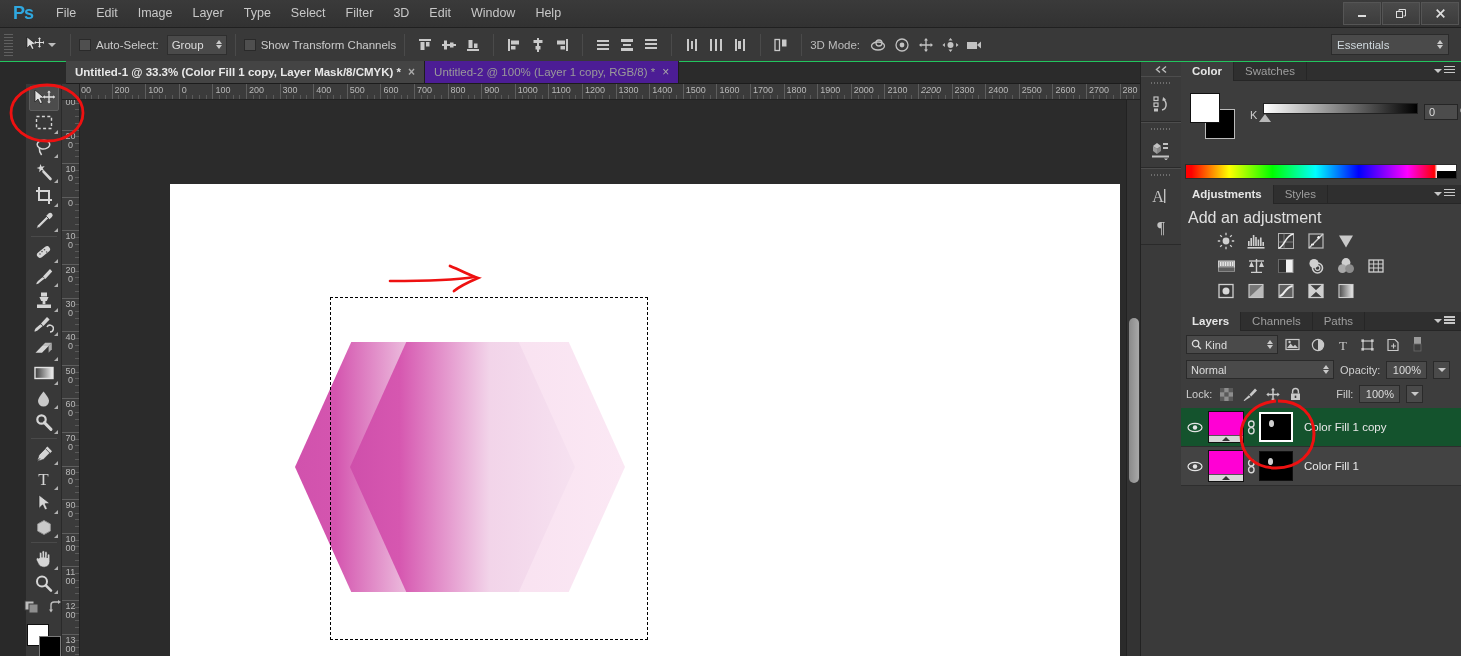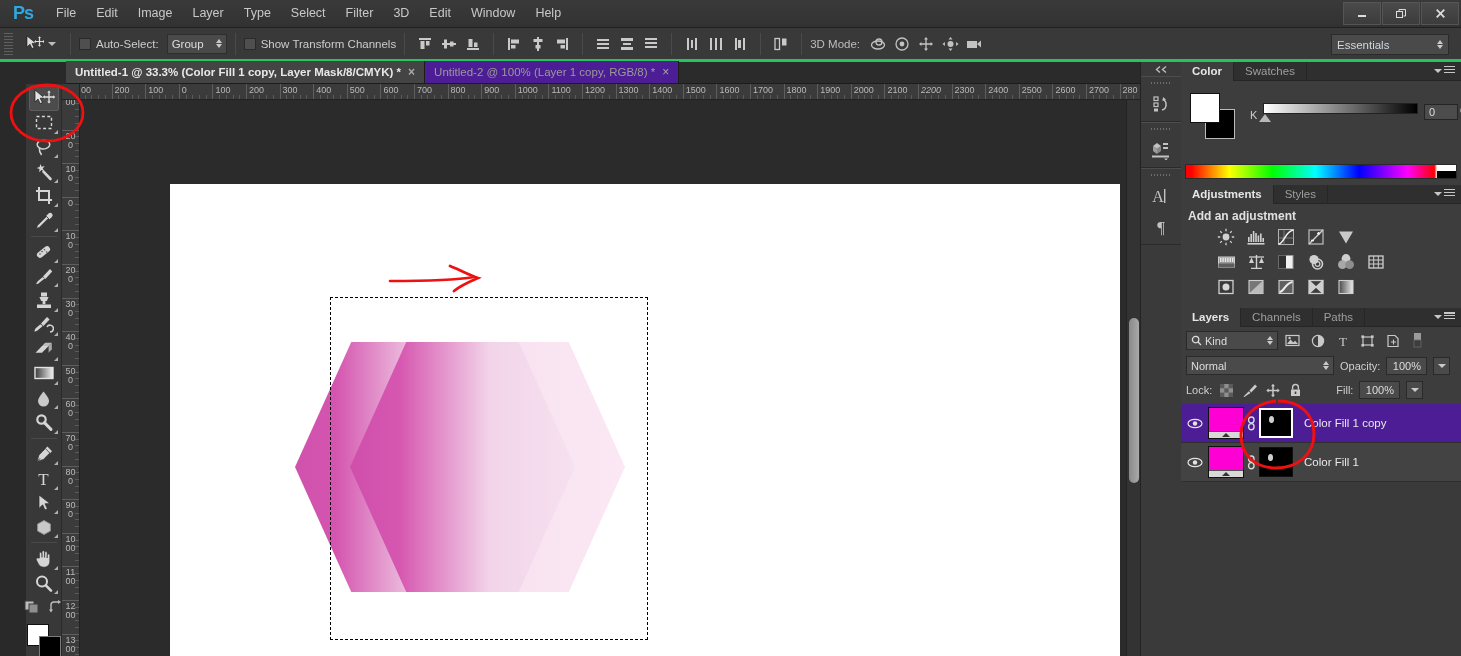--- a/index.html
+++ b/index.html
@@ -32,21 +32,21 @@
   .win-btns { position: absolute; right: 2px; top: 2px; display: flex; gap: 1px; }
   .win-btn {
     width: 38px; height: 23px; display: flex; align-items: center; justify-content: center;
     background: linear-gradient(to bottom,#4a4a4a,#3c3c3c);
     border: 1px solid #555; color: #ddd; font-size: 13px;
   }
 
   
   .optionsbar {
     position: absolute; top: 28px; left: 0; width: 1461px; height: 34px;
-    background: #393939; border-bottom: 3px solid #22c55e;
+    background: #393939; border-bottom: 1px solid #22c55e;
     display: flex; align-items: center; padding-left: 4px;
   }
   .grip { width: 9px; height: 22px; margin-right: 4px;
      background-image: repeating-linear-gradient(to bottom, #6a6a6a 0 1px, transparent 1px 3px);
      background-size: 2px 100%; background-repeat: repeat-x; opacity:.8;}
   .tool-preset {
     display:flex; align-items:center; gap:3px; padding: 0 6px;
   }
   .tool-preset .tool-ic { width: 22px; height: 22px; display:flex; align-items:center; justify-content:center; }
   .caret-sm { width:0;height:0;border-left:4px solid transparent;border-right:4px solid transparent;border-top:4px solid #bdbdbd; }
@@ -189,21 +189,21 @@
       border-left:6px solid transparent;border-right:6px solid transparent;border-bottom:8px solid #b8b8b8;}
   .cp-val { position:absolute; left:243px; top:23px; width:34px;height:16px; background:#4c4c4c; border:1px solid #252525;
       color:#ddd; font-size:11px; display:flex; align-items:center; padding-left:4px;}
   .cp-pct { position:absolute; left:262px; top:25px; font-size:11px; color:#ccc;}
   .cp-spectrum { position:absolute; left:4px; bottom:6px; width:272px; height:15px;
       background:linear-gradient(to right,#ff0000,#ff0000 2%,#ffff00 16%,#00ff00 32%,#00ffff 48%,#0000ff 64%,#ff00ff 82%,#ff0000 92%,#ffffff 93%,#ffffff 100%);
       border:1px solid #2a2a2a;}
   .cp-spectrum::after { content:""; position:absolute; right:0; bottom:0; width:19px;height:7px;background:#000;}
 
   
-  .adj-title { padding:5px 0 2px 7px; font-size:12px; color:#e0e0e0; font-weight:bold; }
+  .adj-title { padding:5px 0 2px 7px; font-size:16px; color:#e0e0e0; font-weight:normal; }
   .adj-grid { padding: 2px 0 6px 34px; }
   .adj-row { display:flex; gap:8px; margin-bottom:5px; }
   .adj-ic { width:22px;height:20px; display:flex; align-items:center; justify-content:center; }
 
   
   .lay-filter { display:flex; align-items:center; gap:4px; padding:4px 5px; }
   .kind-sel { width:92px;height:19px;background:#4a4a4a;border:1px solid #2a2a2a;
      display:flex;align-items:center;justify-content:space-between;padding:0 4px;color:#ddd;font-size:11px;}
   .kind-ic { display:flex; align-items:center; gap:2px;}
   .filt-ic { width:21px;height:19px;display:flex;align-items:center;justify-content:center;color:#c9c9c9;}
@@ -214,21 +214,21 @@
   .num-box { width:41px;height:18px;background:#4a4a4a;border:1px solid #2a2a2a;color:#ddd;font-size:11px;
      display:flex;align-items:center;justify-content:center;}
   .num-drop { width:17px;height:18px;background:#4a4a4a;border:1px solid #2a2a2a;display:flex;align-items:center;justify-content:center;}
   .lock-row { display:flex; align-items:center; gap:6px; padding:3px 5px 5px 5px; }
   .lock-ic { width:17px;height:17px;display:flex;align-items:center;justify-content:center;}
 
   .layer-row {
     display:flex; align-items:center; height:39px; border-bottom:1px solid #2e2e2e;
     background:#434343; position:relative;
   }
-  .layer-row.selected { background:#4c1d95; }
+  .layer-row.selected { background:#14532d; }
   .lr-eye { width:27px; display:flex; align-items:center; justify-content:center; }
   .lr-thumb { width:36px; height:32px; border:1px solid #111; position:relative; background:#ff00d4; }
   .lr-thumb .fillbar { position:absolute; left:0; bottom:0; width:100%; height:7px; background:#d8d8d8; border-top:1px solid #555;}
   .lr-thumb .fillbar:after{content:"";position:absolute;left:50%;top:1px;margin-left:-4px;width:0;height:0;
      border-left:4px solid transparent;border-right:4px solid transparent;border-bottom:4px solid #333;}
   .lr-link { width:15px; display:flex; align-items:center; justify-content:center; }
   .lr-mask { width:34px; height:30px; background:#000; border:1px solid #111; position:relative; }
   .lr-mask.active { border:2px solid #fff; }
   .lr-mask .blob { position:absolute; left:8px; top:6px; width:5px;height:7px;background:#cfcfcf;border-radius:50% 50% 45% 45%;}
   .lr-name { flex:1; padding-left:11px; font-size:11.5px; color:#e8e8e8; }

